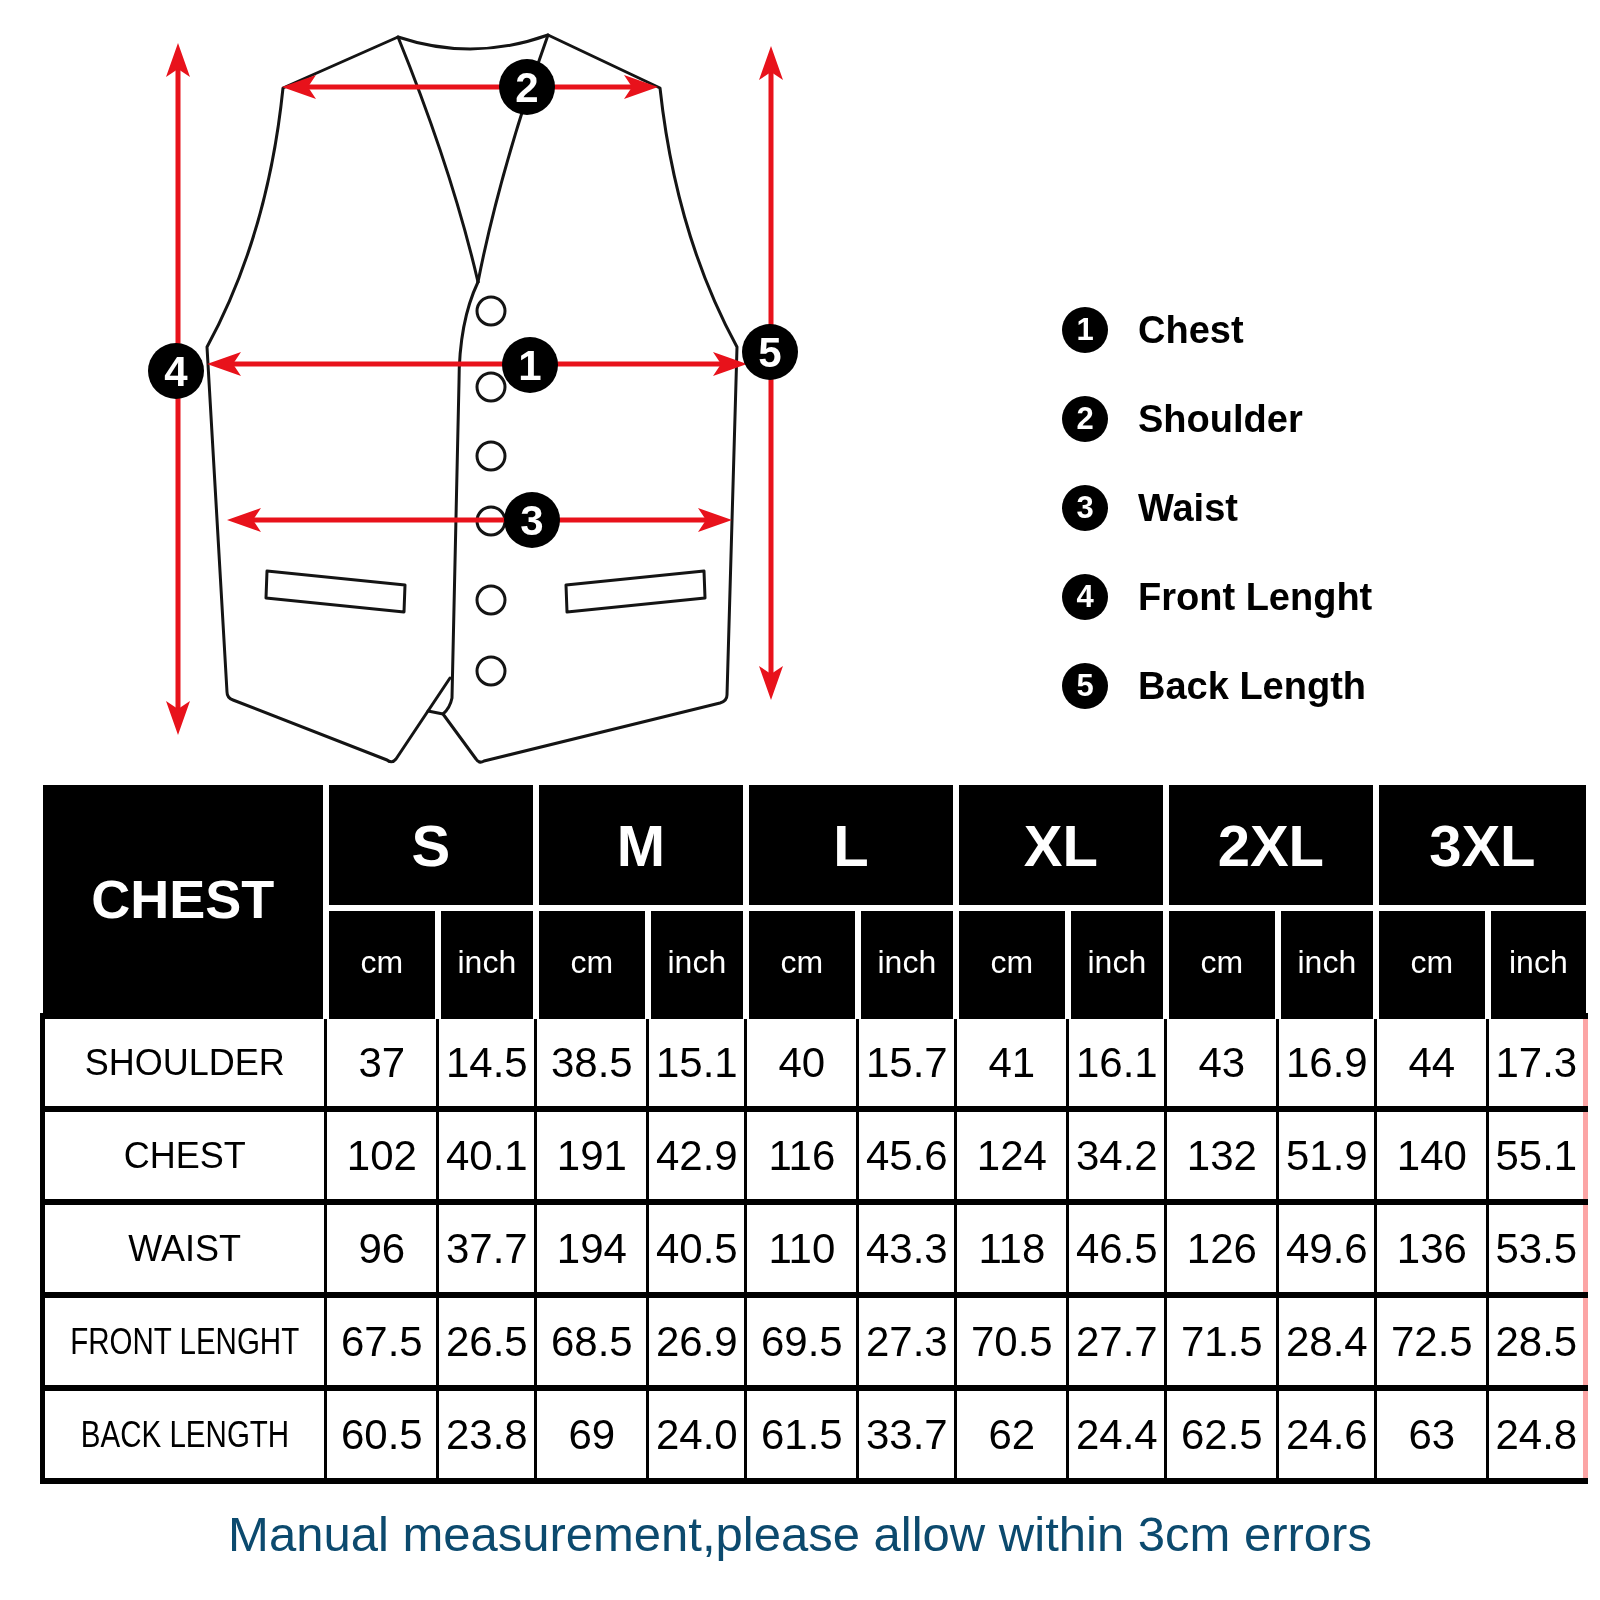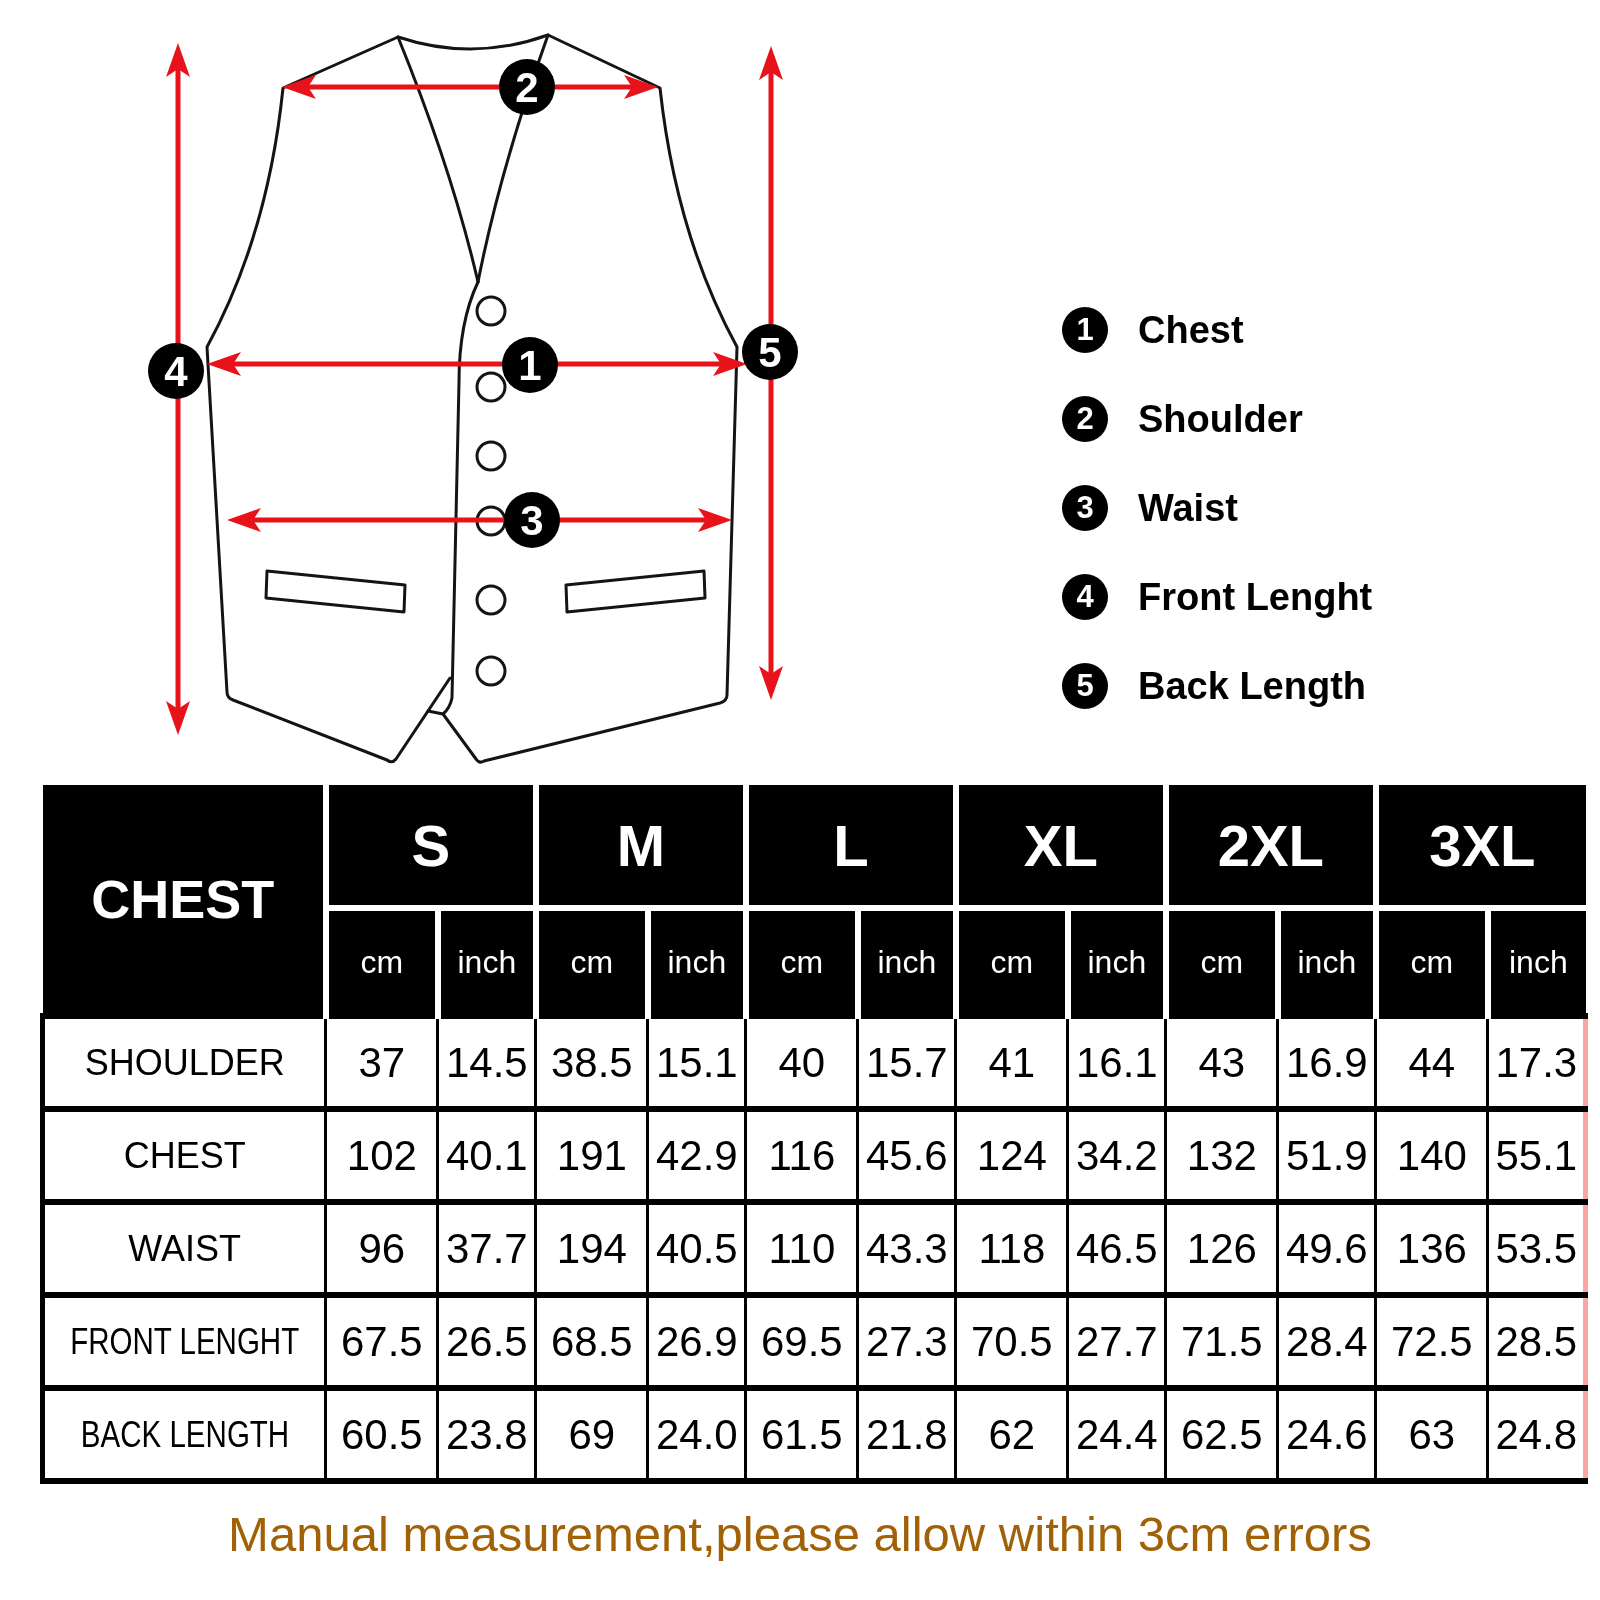--- a/index.html
+++ b/index.html
@@ -29,21 +29,21 @@
   .th-size{font-size:58px;font-weight:bold;height:120px;border-left:6px solid #fff;}
   .th-unit{font-size:32px;font-weight:normal;height:102px;border-left:6px solid #fff;border-top:6px solid #fff;}
   .size-table td{background:#fff;color:#000;text-align:center;vertical-align:middle;
     border:3px solid #000;border-top:6px solid #000;height:87px;font-size:42px;padding:0;white-space:nowrap;}
   .size-table tbody tr:last-child td{border-bottom:6px solid #000;}
   .size-table td:first-child{border-left:5px solid #000;}
   .size-table td:last-child{border-right:5px solid #fca5a5;}
   td.row-label{font-size:36px;}
   td.row-label .tight{display:inline-block;transform:scaleX(0.82);transform-origin:center center;}
   
-  .caption{position:absolute;left:0;top:1506px;width:1600px;text-align:center;font-size:49px;color:#a16207;}
+  .caption{position:absolute;left:0;top:1506px;width:1600px;text-align:center;font-size:49px;color:#0c4a6e;}
 </style>
 </head>
 <body>
 
 <div class="canvas" style="--arrow-red: #e8121b; --line-black: #141414;">
 
   <svg class="vest-svg" width="1000" height="780" viewBox="0 0 1000 780">
 
     <path class="vest-line" d="M 283,88 L 398,37 Q 473,62 548,35 L 660,88
          Q 676,235 737,347 L 727,695 Q 727,701 720,703
@@ -234,21 +234,21 @@
           <td>72.5</td>
           <td>28.5</td>
         </tr>
         <tr>
           <td class="row-label"><span class="tight">BACK LENGTH</span></td>
           <td>60.5</td>
           <td>23.8</td>
           <td>69</td>
           <td>24.0</td>
           <td>61.5</td>
-          <td>21.8</td>
+          <td>33.7</td>
           <td>62</td>
           <td>24.4</td>
           <td>62.5</td>
           <td>24.6</td>
           <td>63</td>
           <td>24.8</td>
         </tr>
       </tbody>
   </table>
 

